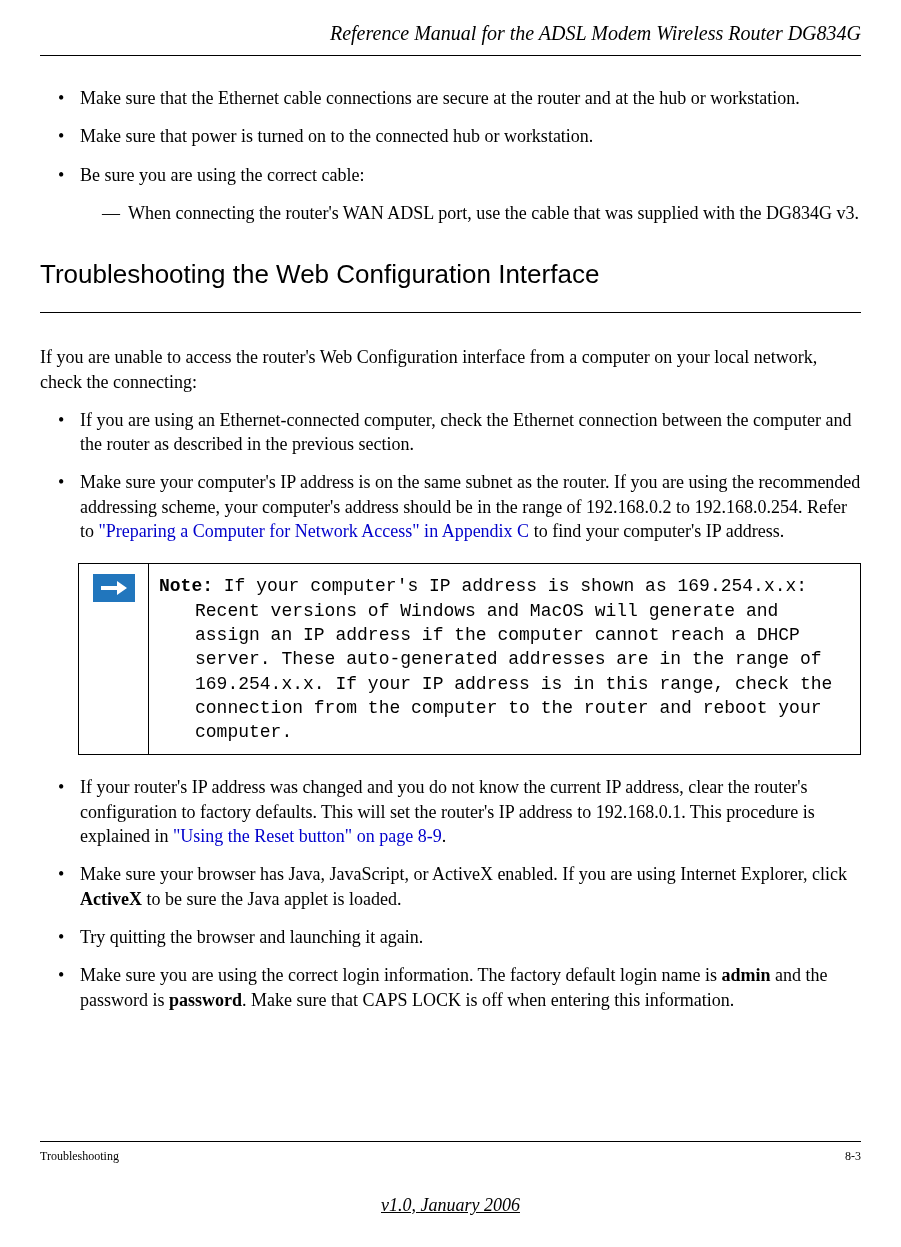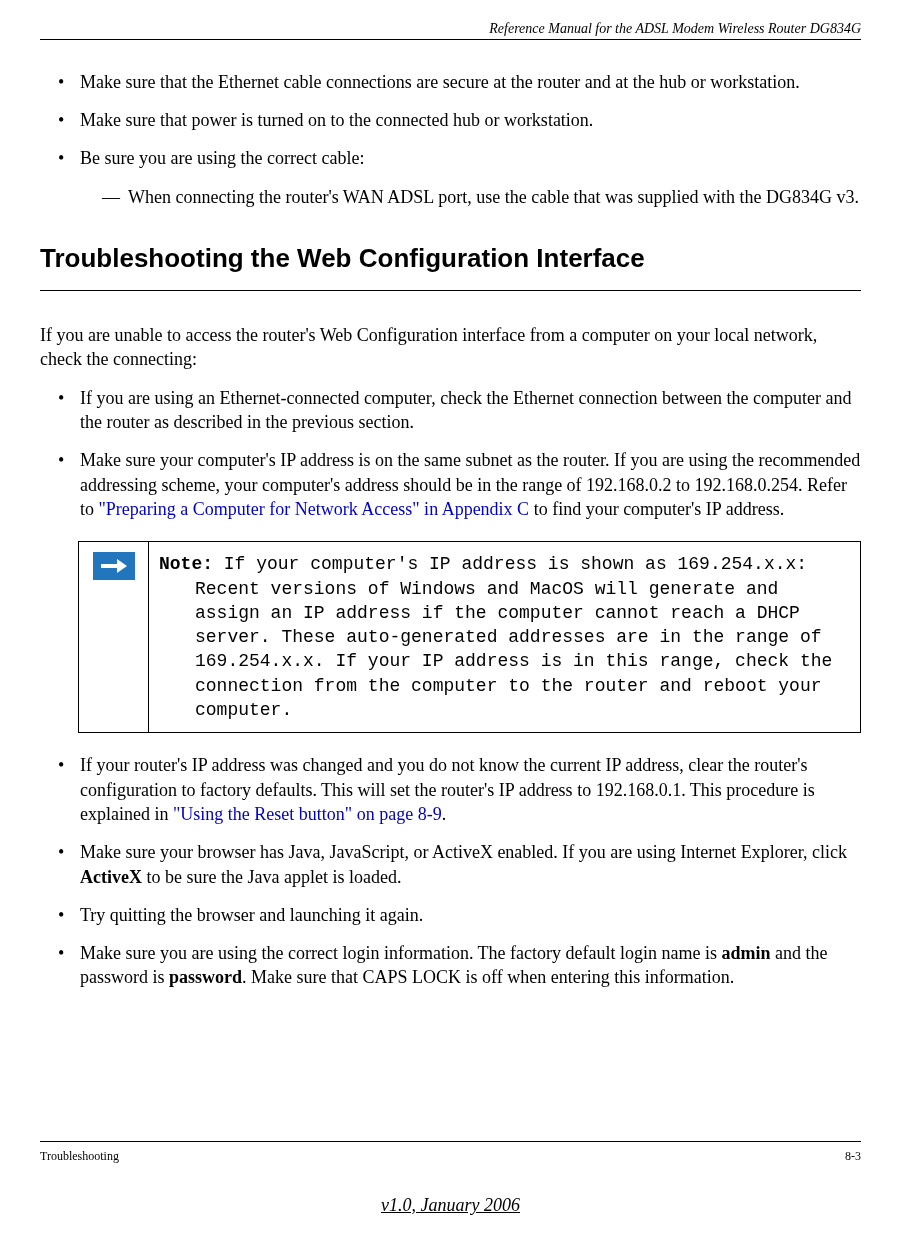--- a/index.html
+++ b/index.html
@@ -10,22 +10,22 @@
     color: #000;
     width: 901px;
     height: 1247px;
     padding: 20px 40px 30px 40px;
     position: relative;
     background: #fff;
   }
   .header-title {
     font-style: italic;
     text-align: right;
-    font-size: 14px;
-    margin-bottom: 0;
+    font-size: 20px;
+    margin-bottom: 8px;
   }
   .header-rule {
     border: none;
     border-top: 1.5px solid #000;
     margin-bottom: 30px;
   }
   ul.top-bullets {
     list-style: none;
     padding-left: 18px;
   }
@@ -50,24 +50,24 @@
     padding-left: 26px;
   }
   .sub-dash > li::before {
     content: "—";
     position: absolute;
     left: 0;
     top: 0;
   }
   h2.section-heading {
     font-family: Arial, Helvetica, sans-serif;
-    font-weight: bold;
+    font-weight: normal;
     font-size: 26px;
     margin-top: 32px;
-    margin-bottom: 14px;
+    margin-bottom: 20px;
   }
   .section-rule {
     border: none;
     border-top: 1px solid #000;
     margin-bottom: 32px;
   }
   p.intro {
     margin-bottom: 14px;
   }
   ul.main-bullets {

